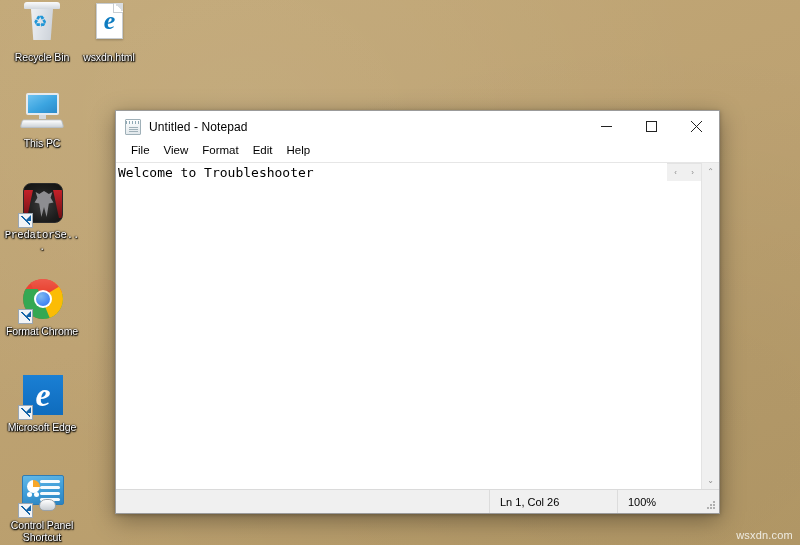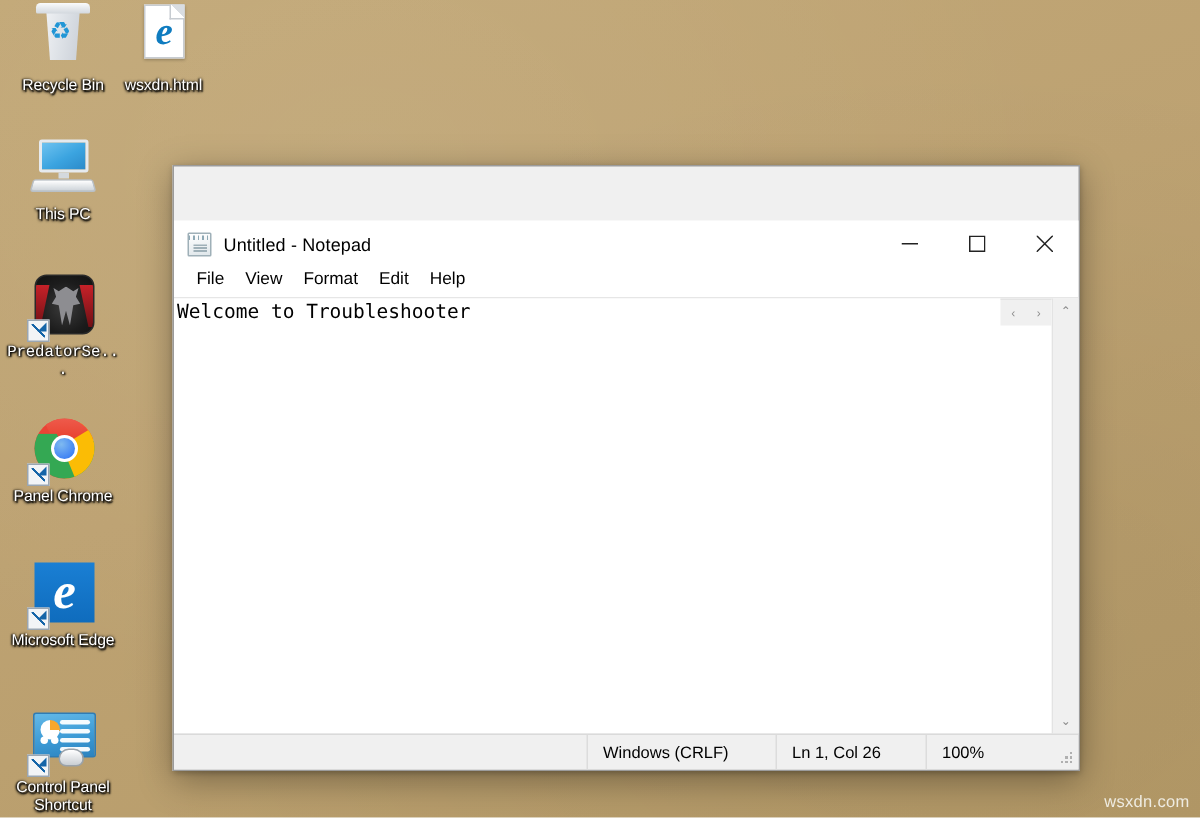--- a/index.html
+++ b/index.html
@@ -199,21 +199,20 @@
     display: flex;
     flex-direction: column;
   }
   .titlebar {
     height: 31px;
     background: #ffffff;
     display: flex;
     align-items: center;
     flex: 0 0 auto;
     position: relative;
-    margin-top: 36px;
   }
   .title-icon {
     position: relative;
     width: 16px; height: 16px;
     margin-left: 9px; margin-right: 8px;
     background: linear-gradient(170deg,#ffffff 0%, #dfe6ea 100%);
     border: 1px solid #9fb0b8;
     box-sizing: border-box;
     border-radius: 1px;
   }
@@ -334,21 +333,21 @@
     color: #000000;
     height: 23px;
     display: flex;
     align-items: center;
     padding: 0 10px;
     border-left: 1px solid #dcdcdc;
     box-sizing: border-box;
   }
   .status-cell.encoding { min-width: 106px; }
   .status-cell.position { min-width: 100px; margin-left: 20px; }
-  .status-cell.zoom { min-width: 86px; }
+  .status-cell.zoom { min-width: 86px; margin-left: 28px; }
   .grip {
     width: 16px; height: 23px;
     display:flex; align-items:flex-end; justify-content:flex-end;
     padding: 0 3px 3px 0;
     box-sizing: border-box;
   }
   .grip i {
     display:block;
     width: 9px; height: 9px;
     background-image:
@@ -418,21 +417,21 @@
     <div class="glyph">
       <div class="icon-chrome">
         <div class="c-top"></div>
         <div class="c-yellow"></div>
         <div class="c-green"></div>
         <div class="c-ring"></div>
         <div class="c-blue"></div>
       </div>
       <div class="shortcut-arrow"></div>
     </div>
-    <div class="label">Panel Chrome</div>
+    <div class="label">Format Chrome</div>
   </div>
 
   <div class="desk-icon" style="left:4px; top:372px;">
     <div class="glyph">
       <div class="icon-edge">
           <div class="icon-edge-e">e</div>
         </div>
       <div class="shortcut-arrow"></div>
     </div>
     <div class="label">Microsoft Edge</div>
@@ -497,21 +496,20 @@
           <div class="sb-arrow">›</div>
         </div>
       </div>
       <div class="vscroll">
         <div class="sb-arrow">⌃</div>
         <div class="sb-arrow">⌄</div>
       </div>
     </div>
 
     <div class="statusbar">
-      <div class="status-cell encoding">Windows (CRLF)</div>
       <div class="status-cell position">Ln 1, Col 26</div>
       <div class="status-cell zoom">100%</div>
       <div class="grip">
           <i></i>
         </div>
     </div>
 
   </div>
 
   <div id="watermark">wsxdn.com</div>

